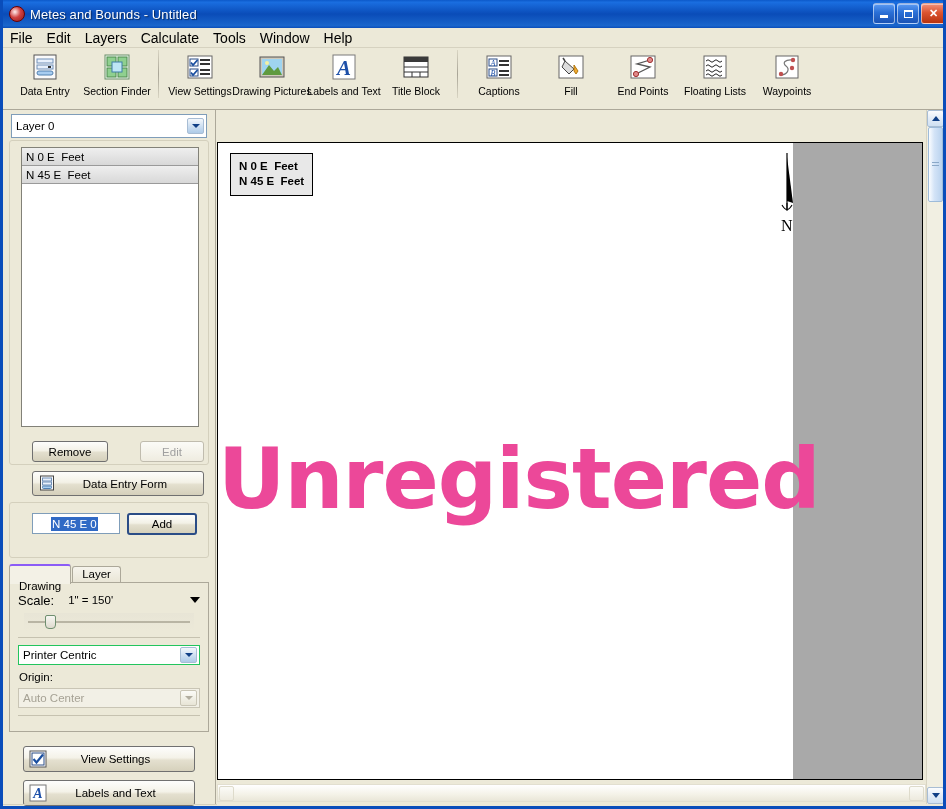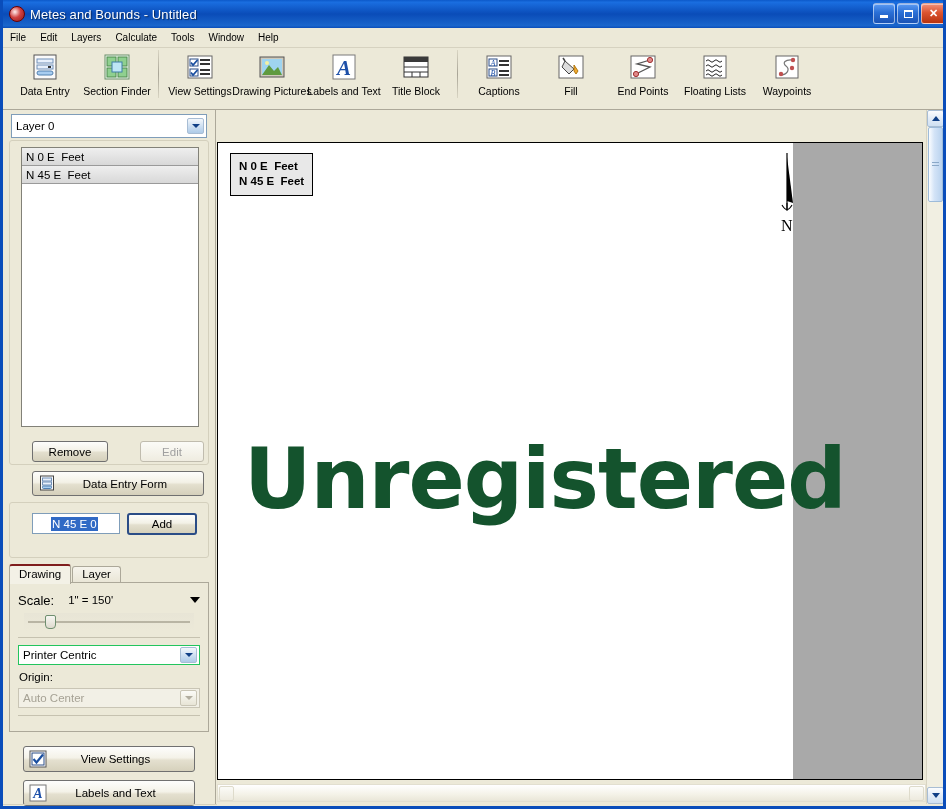--- a/index.html
+++ b/index.html
@@ -62,21 +62,21 @@
     background: #ece9d8;
   }
 
   
   #menubar {
     position: absolute; left: 0; top: 0; width: 940px; height: 20px;
     background: #ece9d8; display: flex; align-items: center;
     border-bottom: 1px solid #d6d2c0;
   }
   .menu-item {
-    font-size: 10px; color: #000; padding: 2px 7px; cursor: default;
+    font-size: 14px; color: #000; padding: 2px 7px; cursor: default;
   }
 
   
   #toolbar {
     position: absolute; left: 0; top: 20px; width: 940px; height: 62px;
     background: #ece9d8;
     border-bottom: 1px solid #aca899;
     display: flex; align-items: flex-start; padding-left: 6px;
   }
   .tool {
@@ -159,22 +159,22 @@
   
   #tabs { position:absolute; left:6px; top:454px; width:200px; height:18px; display:flex; }
   .tab {
     font-size:11.5px; padding:1px 9px 2px 9px; cursor:default;
     border:1px solid #aca899; border-bottom:none;
     border-radius:3px 3px 0 0; margin-right:1px;
     background: linear-gradient(180deg,#f6f4ec,#e8e4d4);
     position:relative; top:2px; height:18px;
   }
   .tab.active {
-    background:#f3f1e6; top:0; height:20px; padding-top:2px;
-    border-top:2px solid #7f1d1d; font-weight:normal;
+    background:#f3f1e6; top:0; height:20px; padding-top:14px;
+    border-top:2px solid #8b5cf6; font-weight:normal;
     z-index:2;
   }
   #tabpanel {
     position:absolute; left:6px; top:472px; width:200px; height:150px;
     background:#ece9d8; border:1px solid #aca899; border-top:1px solid #aca899;
   }
   #scale-row { position:absolute; left:8px; top:8px; width:182px; height:18px; display:flex; align-items:center; }
   #scale-label { font-size:13px; }
   #scale-value { font-size:11.5px; margin-left:14px; }
   #scale-caret {
@@ -231,22 +231,22 @@
   #page {
     position:absolute; left:0; top:0; width:575px; height:636px;
     background:#fff;
   }
   #callout {
     position:absolute; left:12px; top:10px; padding:5px 8px 6px 8px;
     background:#e8e8e8; border:1px solid #000;
     font-size:11.5px; font-weight:bold; line-height:15px; white-space:pre;
   }
   #watermark {
-    position:absolute; left:26px; top:295px; width:560px;
-    font-size:83px; font-weight:bold; color:#14532d;
+    position:absolute; left:0; top:295px; width:560px;
+    font-size:83px; font-weight:bold; color:#ec4899;
     font-family:"DejaVu Sans", sans-serif;
     letter-spacing:-1px; line-height:1;
   }
   #compass { position:absolute; left:556px; top:8px; width:32px; height:90px; }
   #compass .n {
     position:absolute; left:7px; top:66px; font-size:16px;
     font-family:"Liberation Serif", serif; color:#000;
   }
 
   

